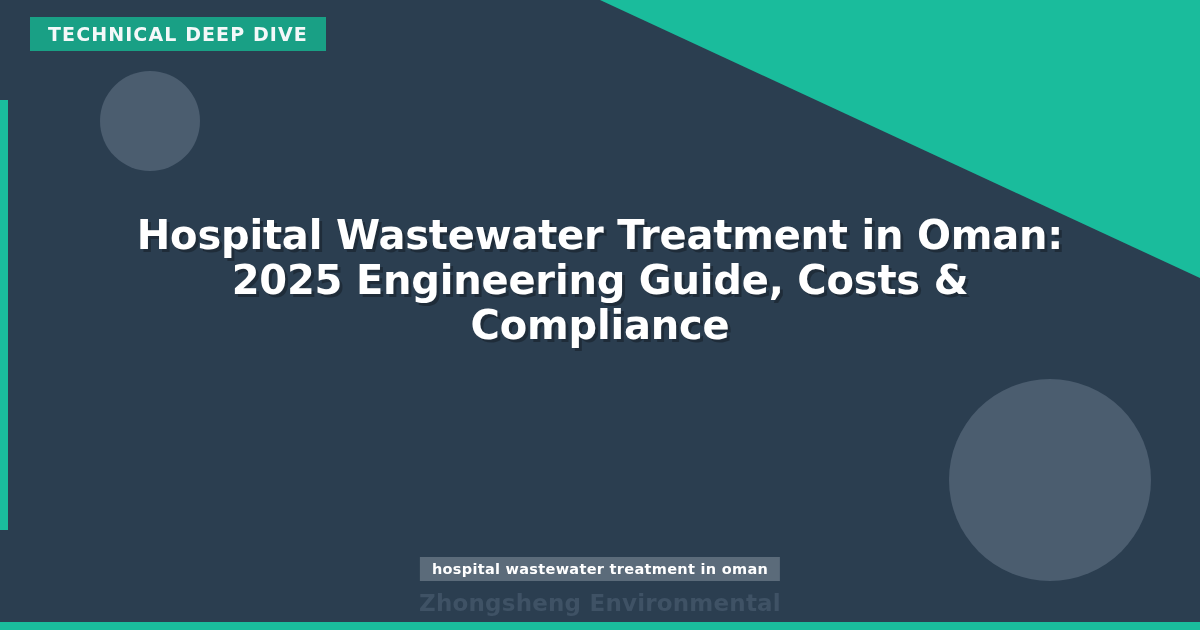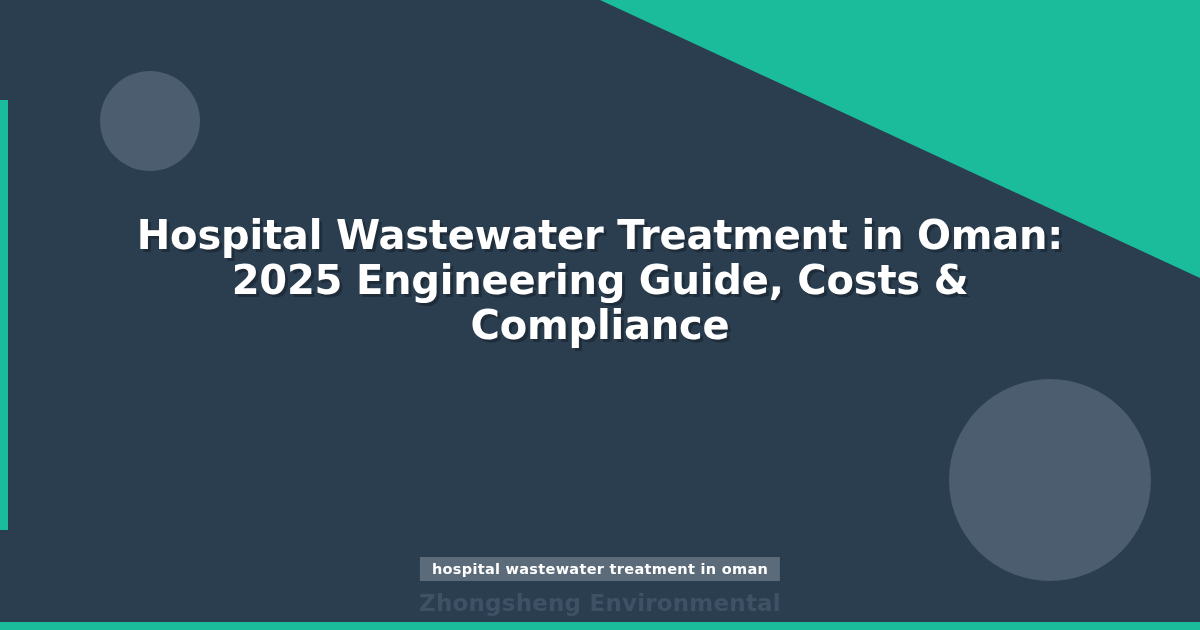--- a/index.html
+++ b/index.html
@@ -149,20 +149,23 @@
 
   <svg class="diagonal-wedge" viewBox="0 0 1200 630" width="1200" height="630" aria-hidden="true">
     <polygon points="600,0 1200,0 1200,278" fill="#1abc9c"></polygon>
   </svg>
 
   <div class="deco-circle small"></div>
   <div class="deco-circle large"></div>
 
   <div class="accent-strip"></div>
 
+  <div class="category-badge">
+    <span>TECHNICAL DEEP DIVE</span>
+  </div>
 
   <div class="title-wrap">
     <h1 class="main-title">Hospital Wastewater Treatment in Oman: 2025 Engineering Guide, Costs &amp; Compliance</h1>
   </div>
 
   <div class="keyword-tag">
     <span>hospital wastewater treatment in oman</span>
   </div>
 
   <div class="brand-name">Zhongsheng Environmental</div>

